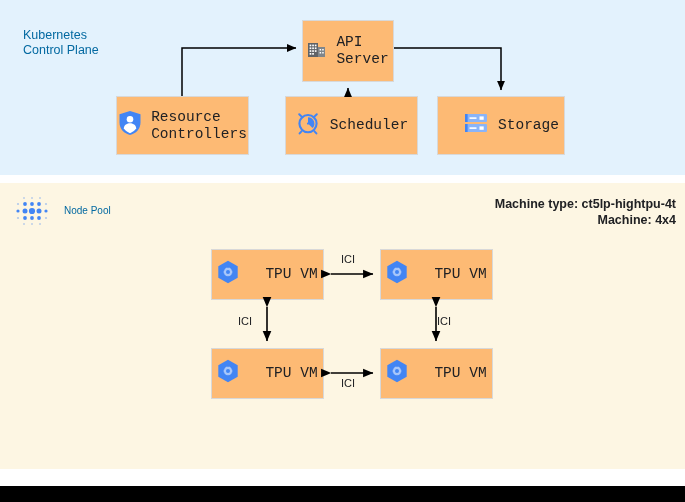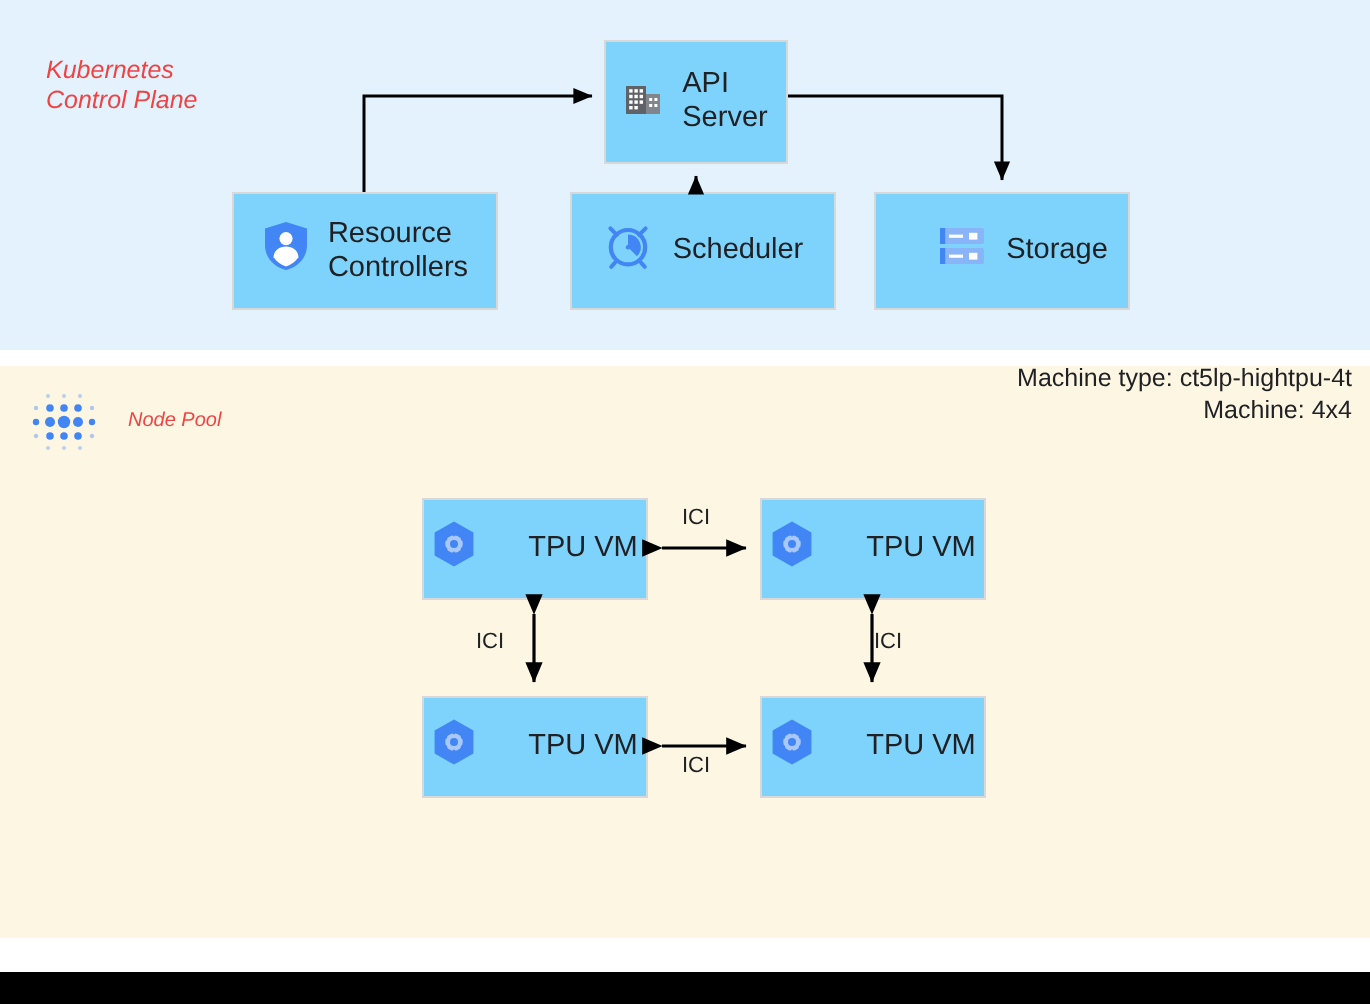--- a/index.html
+++ b/index.html
@@ -40,64 +40,65 @@
   #bottom-bar {
     left: 0; top: 486px;
     width: 685px; height: 16px;
     background: #000000;
   }
 
   
   .section-title {
     position: absolute;
     font-size: 12.5px;
-    color: #ef4444;
+    color: #0369a1;
     line-height: 15px;
     white-space: pre-line;
-    font-style: italic;
   }
   #control-plane-title {
     left: 23px; top: 28px;
   }
   #node-pool-title {
     left: 64px; top: 203px;
     line-height: 16px;
     font-size: 10px;
   }
 
   
   #machine-info {
     position: absolute;
     right: 9px;
-    top: 181px;
+    top: 196px;
     text-align: right;
     font-size: 12.5px;
     color: #202124;
     line-height: 16px;
+    font-weight: bold;
   }
   #machine-info div { white-space: nowrap; }
 
   
   #node-pool-icon {
     position: absolute;
     left: 14px; top: 194px;
     width: 36px; height: 36px;
   }
 
   
   .node-box {
     position: absolute;
     box-sizing: border-box;
-    background: #7dd3fc;
+    background: #fdba74;
     border: 1px solid #d8d8d8;
     display: flex;
     flex-direction: row;
     align-items: center;
     justify-content: center;
     gap: 9px;
+    font-family: Liberation Mono, monospace;
   }
   .node-box .node-icon {
     flex: 0 0 auto;
     display: block;
   }
   .node-box .node-label {
     font-size: 14.5px;
     color: #202124;
     line-height: 17px;
     white-space: pre-line;

